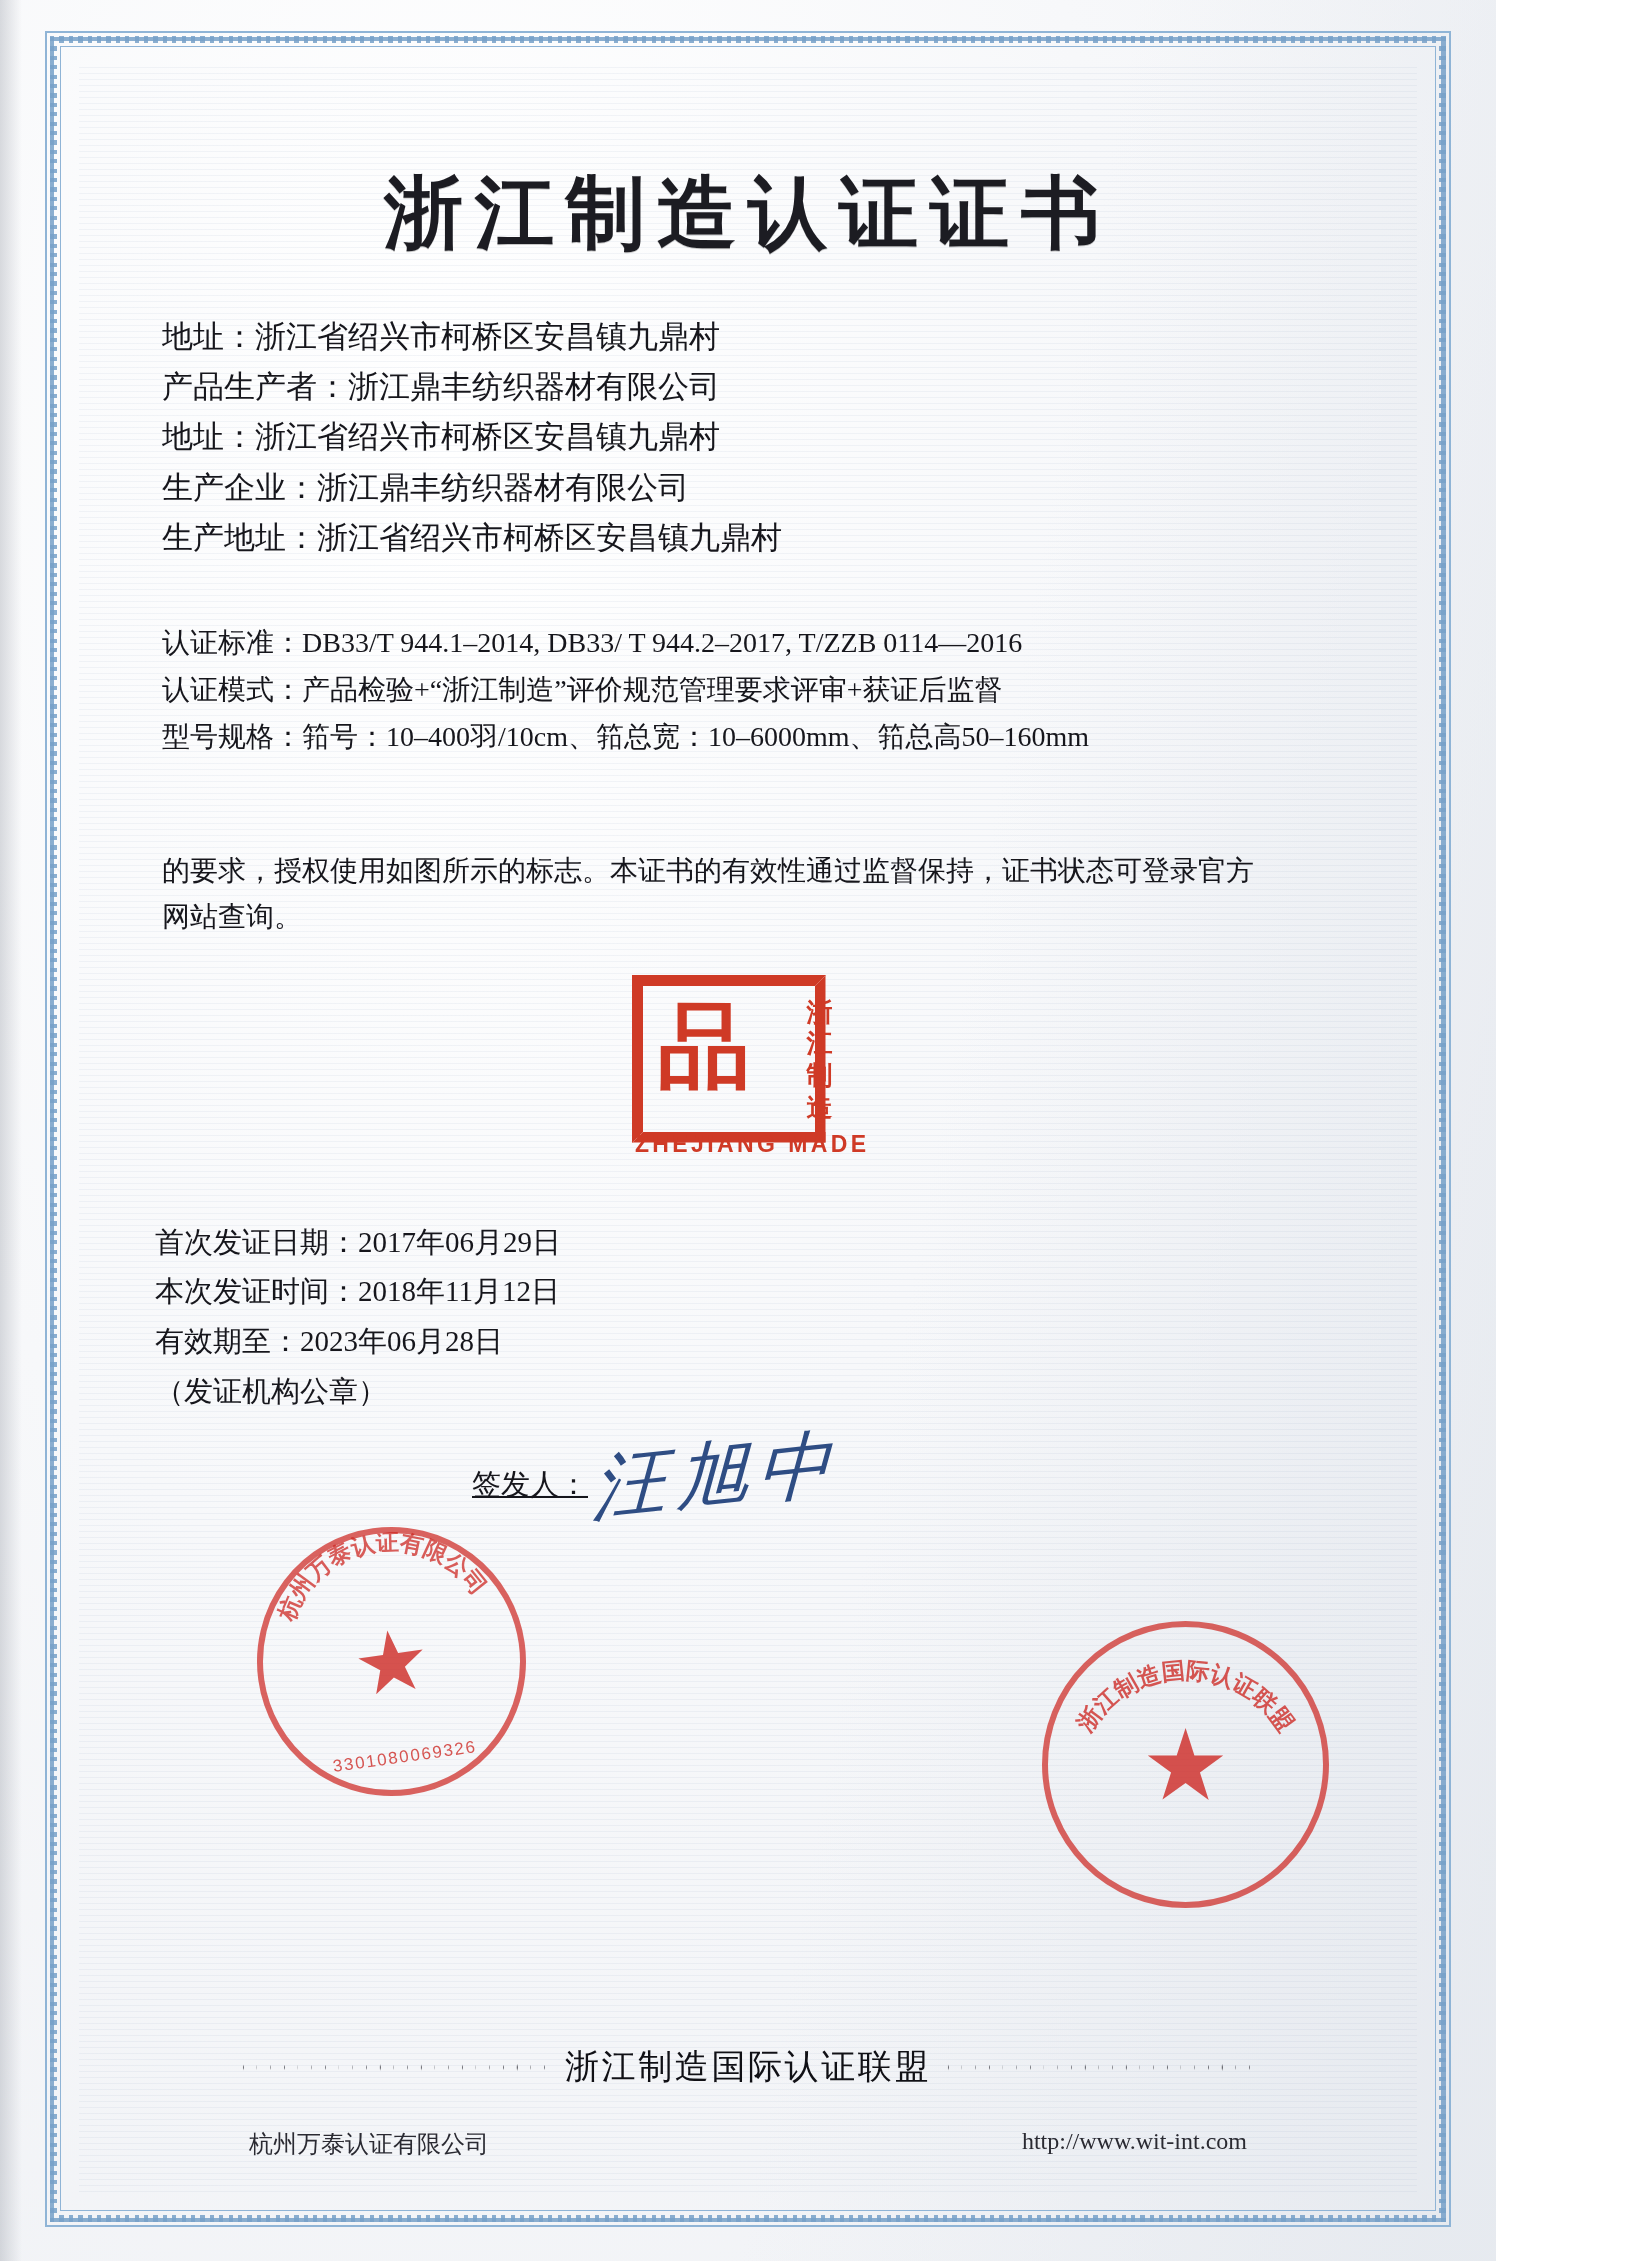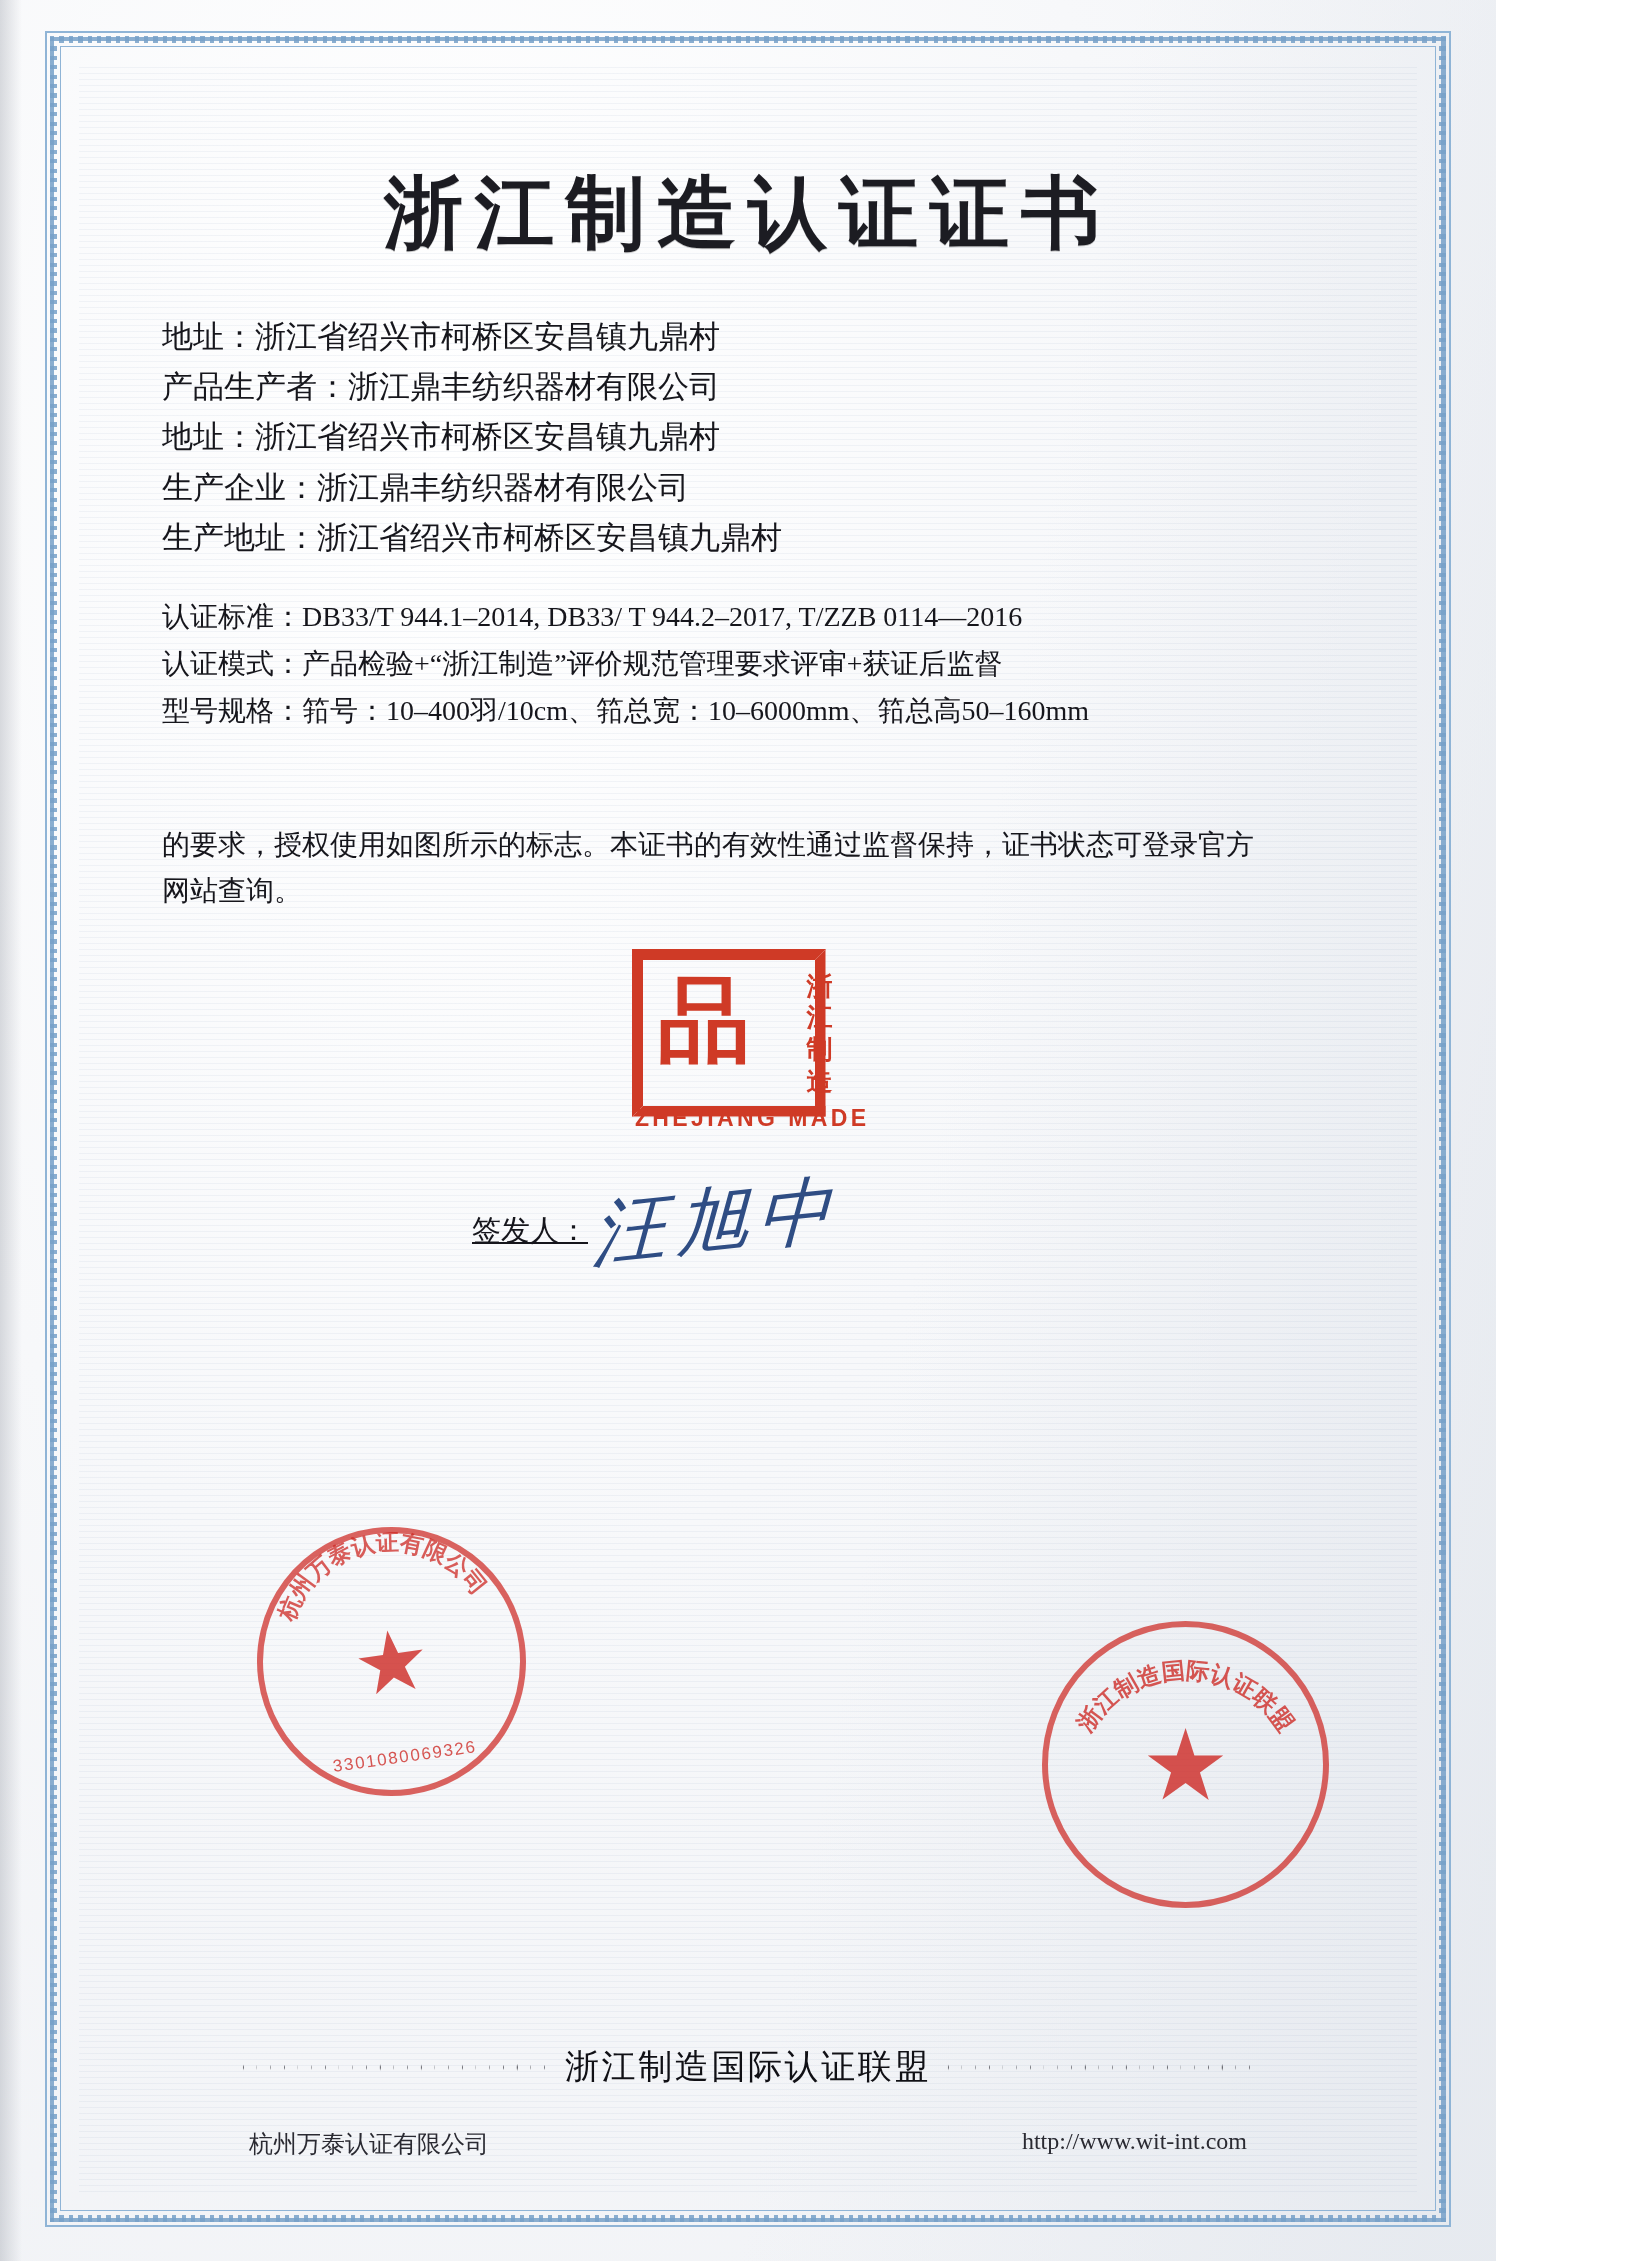--- a/index.html
+++ b/index.html
@@ -83,21 +83,21 @@
   }
   .cert-no .num{font-family:"Liberation Sans", sans-serif;font-size:36px;}
 
   .block{margin-top:45px;padding-left:33px;}
   .line{
     font-size:31px;
     color:#16161c;
     line-height:1.62;
     white-space:nowrap;
   }
-  .block.second{margin-top:30px;}
+  .block.second{margin-top:56px;}
   .block.second .line{font-size:28px;line-height:1.68;}
 
   .para{
     margin-top:41px;
     padding:0 19px 0 33px;
     font-size:28px;
     line-height:1.66;
     color:#16161c;
     text-align:justify;
   }
@@ -264,20 +264,26 @@
     <div class="logo-wrap">
       <div class="logo">
         <div class="frame"></div>
         <div class="frame2"></div>
         <div class="glyph">品</div>
         <div class="side">浙江制造</div>
         <div class="romans">ZHEJIANG MADE</div>
       </div>
     </div>
 
+    <div class="dates">
+      <div class="line">首次发证日期：2017年06月29日</div>
+      <div class="line">本次发证时间：2018年11月12日</div>
+      <div class="line">有效期至：2023年06月28日</div>
+      <div class="line">（发证机构公章）</div>
+    </div>
 
     <div class="sign-row">
       <span class="sign-label">签发人：</span>
       <span class="signature">汪旭中</span>
     </div>
 
   </div>
 
   <div class="seal" id="seal-left">
     <svg class="arc" viewBox="0 0 300 300">

